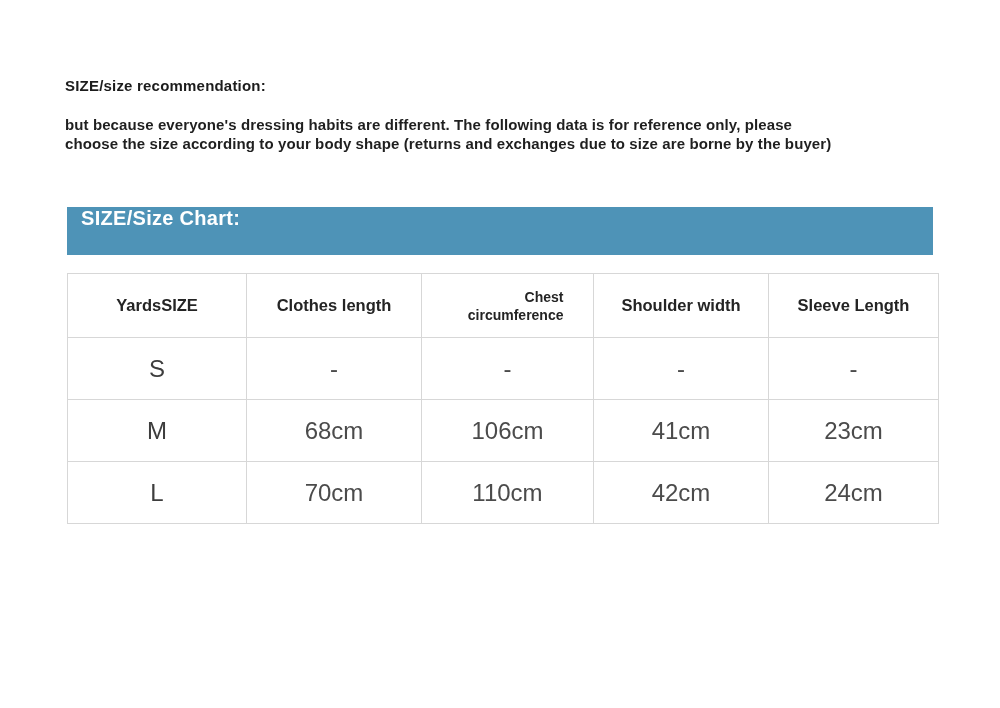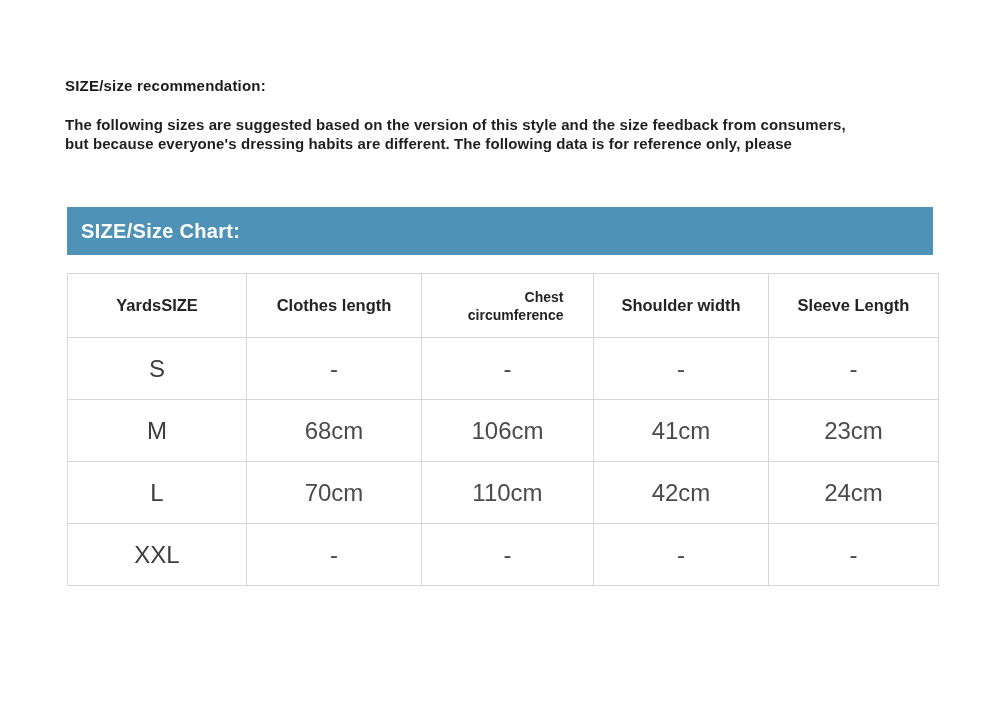--- a/index.html
+++ b/index.html
@@ -32,21 +32,21 @@
     white-space: nowrap;
     line-height: 19.4px;
   }
   .chart-header {
     position: absolute;
     left: 67px; top: 207px;
     width: 866px; height: 48px;
     background: #4E93B7;
     box-sizing: border-box;
     display: flex;
-    align-items: center;
+    align-items: flex-start;
   }
   .chart-header .label {
     color: #ffffff;
     font-size: 20px;
     font-weight: bold;
     padding-left: 14px;
     letter-spacing: 0.3px;
   }
   table.size-table {
     position: absolute;
@@ -92,22 +92,22 @@
   .col-4 { width: 169px; }
 </style>
 </head>
 <body>
 
 <div class="page">
 
   <div class="page-title">SIZE/size recommendation:</div>
 
   <div class="intro">
-    <div class="line">The following sizes are suggested based on the version of this style and the size feedback from consumers,</div>
     <div class="line">but because everyone's dressing habits are different. The following data is for reference only, please</div>
+    <div class="line">choose the size according to your body shape (returns and exchanges due to size are borne by the buyer)</div>
   </div>
 
   <div class="chart-header">
     <span class="label">SIZE/Size Chart:</span>
   </div>
 
   <table class="size-table">
     <thead>
       <tr>
         <th class="col-0">YardsSIZE</th>
@@ -134,23 +134,16 @@
         <td>41cm</td>
         <td>23cm</td>
       </tr>
       <tr>
         <td class="size-label">L</td>
         <td>70cm</td>
         <td>110cm</td>
         <td>42cm</td>
         <td>24cm</td>
       </tr>
-      <tr>
-        <td class="size-label">XXL</td>
-        <td>-</td>
-        <td>-</td>
-        <td>-</td>
-        <td>-</td>
-      </tr>
     </tbody>
   </table>
 
 </div>
 
 </body></html>

